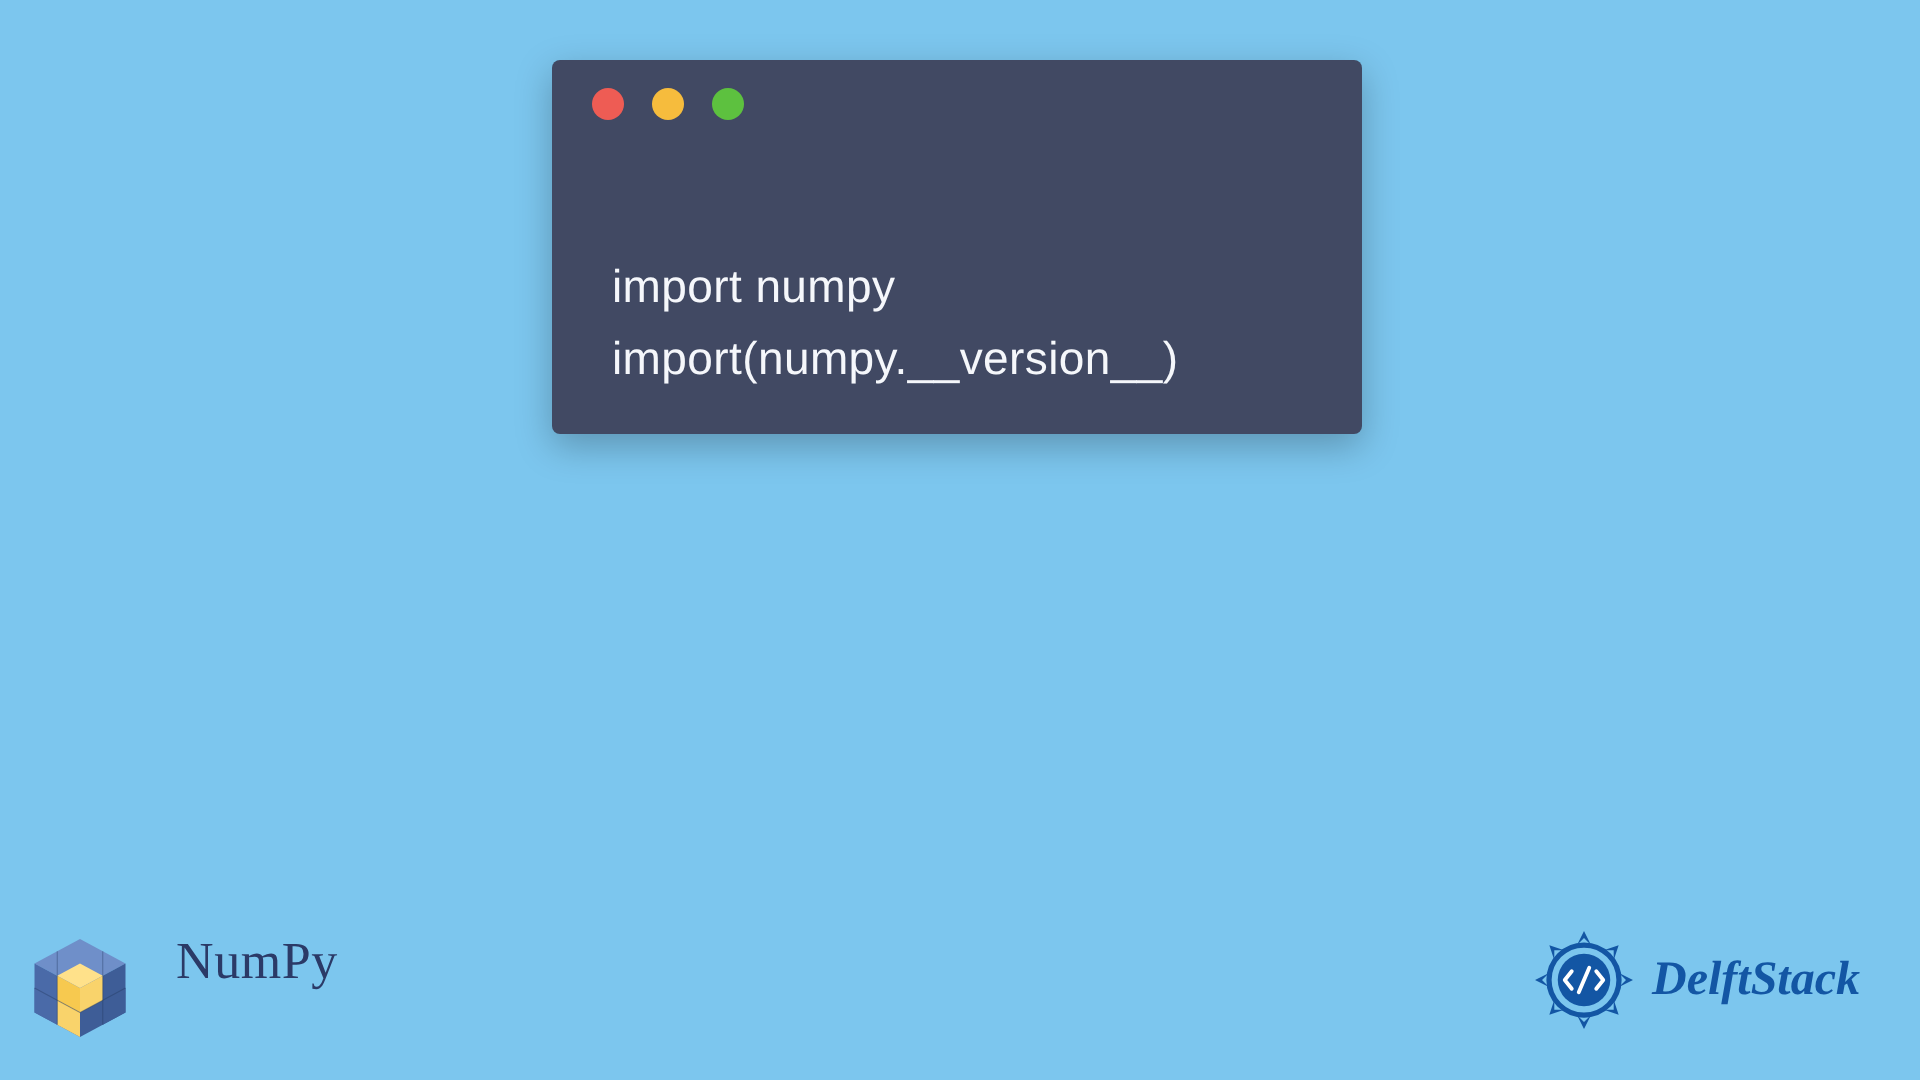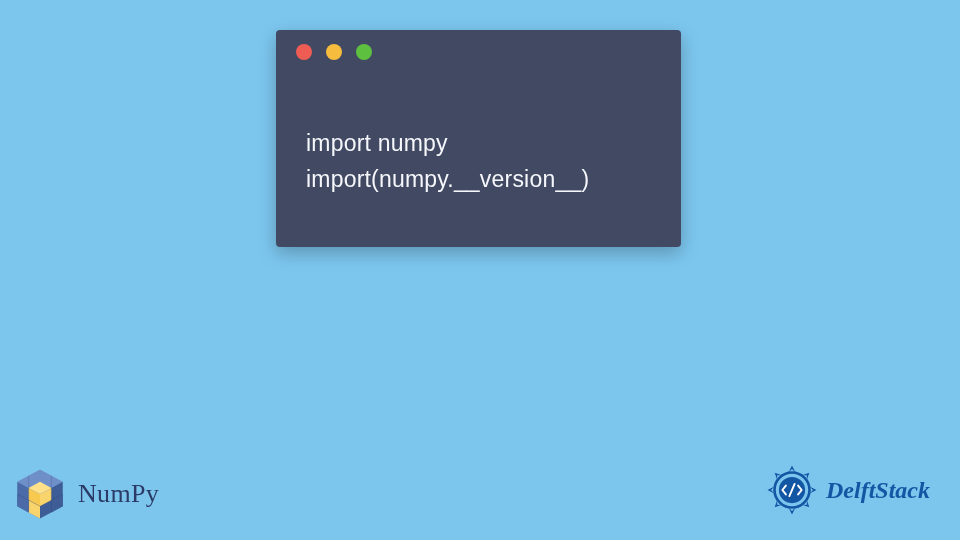--- a/index.html
+++ b/index.html
@@ -9,21 +9,21 @@
     background: #7cc6ee;
     position: relative;
     font-family: -apple-system, BlinkMacSystemFont, "Segoe UI", Arial, sans-serif;
     overflow: hidden;
   }
   .code-window {
     position: absolute;
     left: 276px;
     top: 30px;
     width: 405px;
-    height: 217px;
+    height: 187px;
     background: #414963;
     border-radius: 4px;
     box-shadow: 0 6px 18px rgba(0,0,0,0.25);
   }
   .titlebar {
     height: 44px;
     display: flex;
     align-items: center;
     padding-left: 20px;
     gap: 14px;
@@ -46,22 +46,22 @@
     font-weight: 400;
     white-space: pre;
     font-family: -apple-system, BlinkMacSystemFont, "Segoe UI", Arial, sans-serif;
     letter-spacing: 0.2px;
   }
   .numpy-brand {
     position: absolute;
     left: 12px;
     bottom: 18px;
     display: flex;
-    align-items: center;
-    gap: 10px;
+    align-items: flex-start;
+    gap: 20px;
   }
   .numpy-cube {
     width: 56px;
     height: 56px;
     position: relative;
   }
   .numpy-label {
     color: #2b3a67;
     font-size: 26px;
     font-weight: 400;

